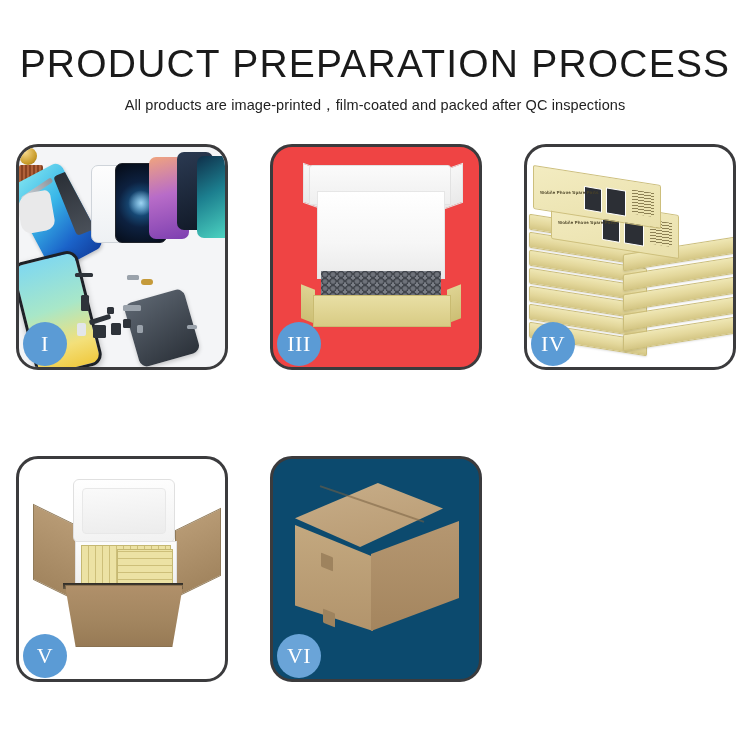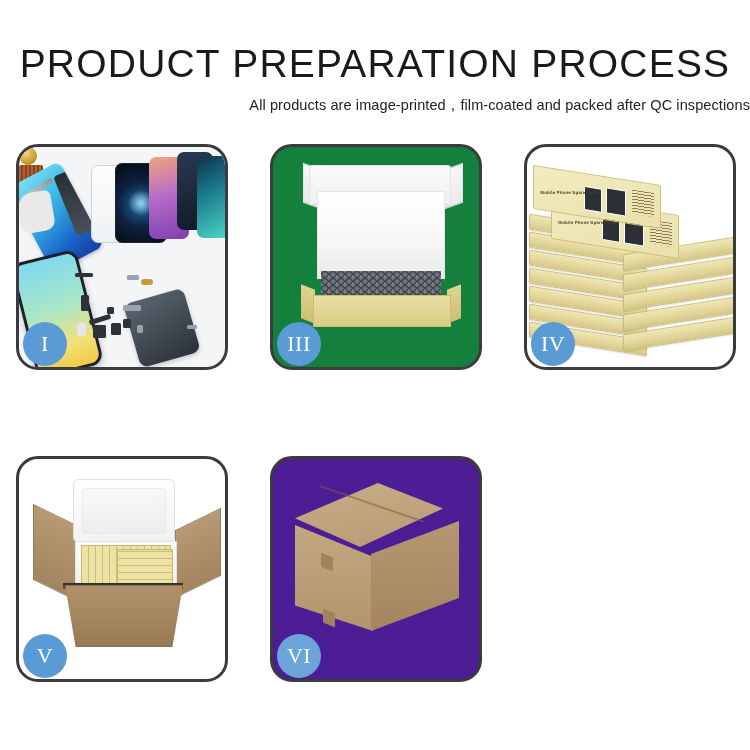--- a/index.html
+++ b/index.html
@@ -23,21 +23,20 @@
     padding-top:44px;
     line-height:1.05;
     font-family:"Liberation Sans", sans-serif;
   }
   .subtitle{
     font-size:14.5px;
     color:#222222;
     margin:0;
     padding-top:11px;
     letter-spacing:.1px;
-    text-align:right;
   }
 
   
   .grid{
     position:absolute;
     left:16px;top:144px;
     width:720px;height:538px;
     display:grid;
     grid-template-columns:repeat(3,212px);
     grid-template-rows:repeat(2,226px);
@@ -180,21 +179,21 @@
     background:linear-gradient(180deg,#2a3038,#0f1318);
     border-radius:3px;z-index:2;
   }
   .p2 .tape{position:absolute;background:#cfa25c;border-radius:2px;z-index:4;}
   .p2 .t1{left:26px;top:8px;width:12px;height:9px;}
   .p2 .t2{left:28px;top:74px;width:14px;height:10px;}
   .p2 .t3{left:22px;top:168px;width:14px;height:22px;transform:rotate(6deg);}
   .p2 .t4{left:68px;top:168px;width:13px;height:24px;transform:rotate(-5deg);}
 
   
-  .p3{background:#15803d;}
+  .p3{background:#ef4444;}
   .p3 .lidback{
     position:absolute;left:36px;top:18px;width:140px;height:38px;
     background:linear-gradient(180deg,#fbfbfb,#efefef);
     border:1px solid #e2e2e2;
     border-radius:3px 3px 0 0;
   }
   .p3 .liner{
     position:absolute;left:44px;top:44px;width:126px;height:86px;
     background:linear-gradient(180deg,#ffffff 0%,#f6f6f6 60%,#e9e9e9 100%);
     border:1px solid #e6e6e6;
@@ -302,21 +301,21 @@
     background:linear-gradient(180deg,#b0906a 0%,#a2855f 60%,#977a55 100%);
     border:1px solid #8a7150;
     clip-path:polygon(0 0,100% 0,91% 100%,9% 100%);
   }
   .p5 .rim{
     position:absolute;left:44px;top:124px;width:120px;height:6px;
     background:linear-gradient(180deg,#2e2b26,#6b5b44);
   }
 
   
-  .p6{background:#4c1d95;}
+  .p6{background:#0c4a6e;}
   .p6 .topface{
     position:absolute;left:22px;top:24px;width:148px;height:64px;
     background:linear-gradient(170deg,#c7ad88,#b89a72);
     clip-path:polygon(56% 0,100% 40%,44% 100%,0 55%);
   }
   .p6 .leftface{
     position:absolute;left:22px;top:66px;width:78px;height:106px;
     background:linear-gradient(180deg,#c3a87f,#b2946c);
     clip-path:polygon(0 0,100% 30%,100% 100%,0 76%);
   }

